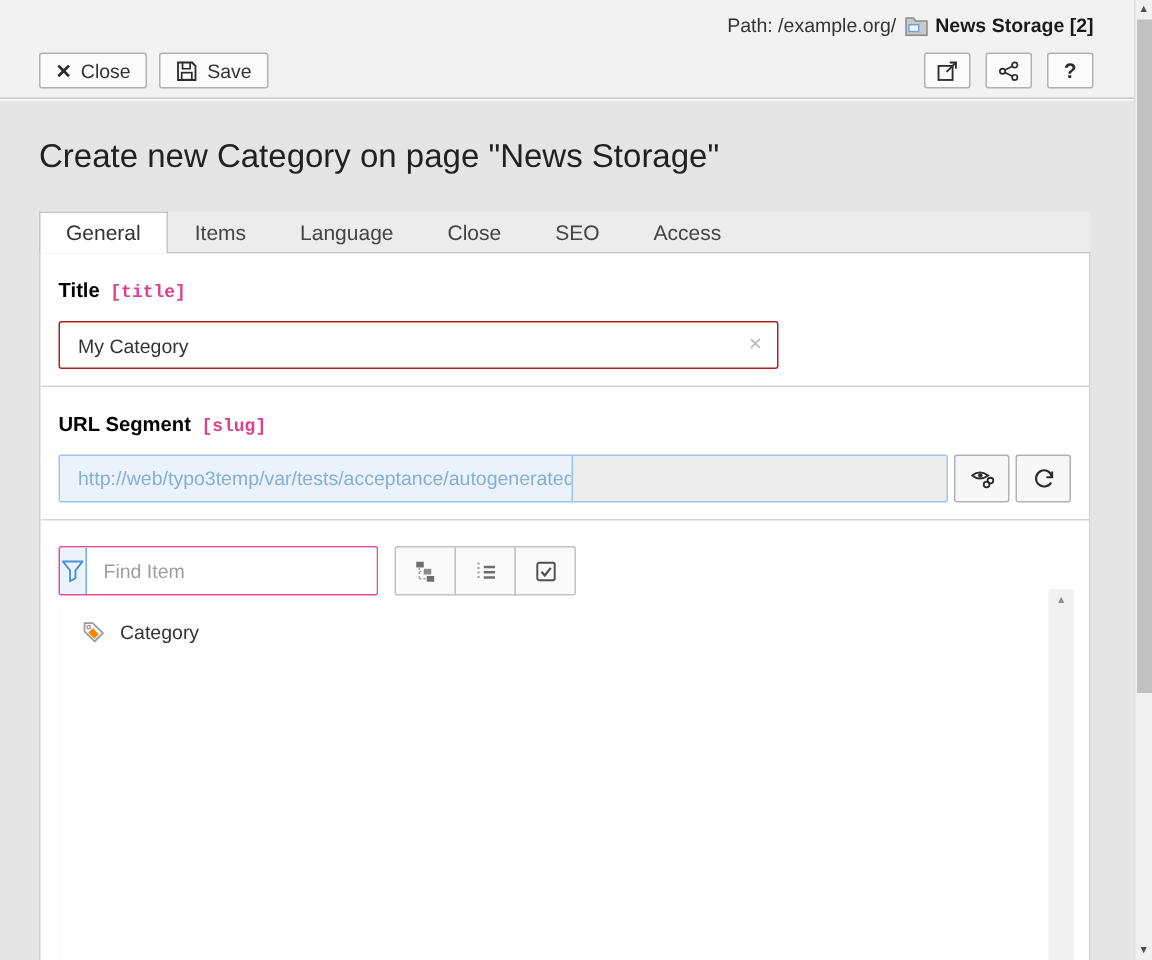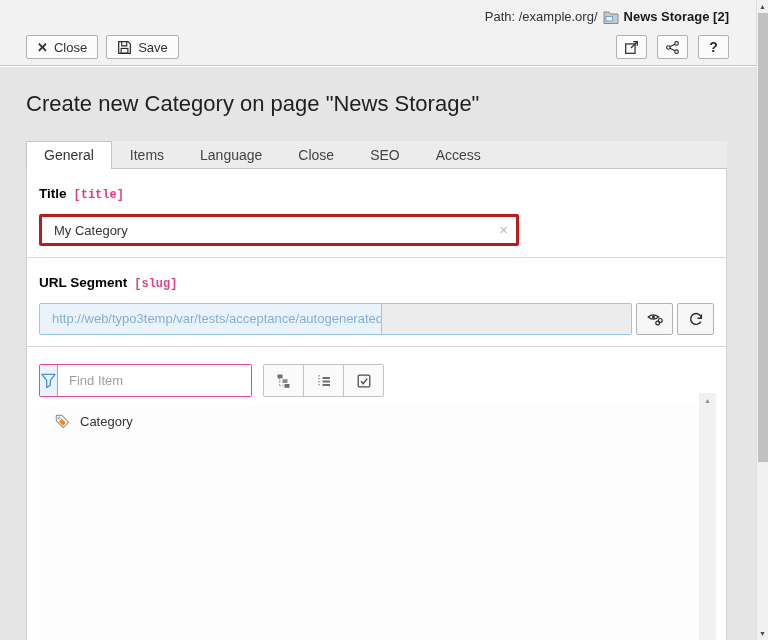--- a/index.html
+++ b/index.html
@@ -37,21 +37,21 @@
     border-left:1px solid #d2d2d2; border-right:1px solid #d2d2d2; background:#fff; overflow:hidden; }
   .section { padding:17px 12px 11px; }
   .section + .section { border-top:1px solid #d6d6d6; }
   .field-label { font-size:13.5px; margin-bottom:12px; }
   .field-label b { font-weight:bold; color:#000; }
   .code-tag { font-family:"Liberation Mono", monospace; font-size:12px; font-weight:bold;
     color:#e1408b; margin-left:7px; }
 
   
   .title-input-wrap { position:relative; width:480px; }
-  .text-input { width:100%; height:32px; border:3px solid #b91c1c; border-radius:2px;
+  .text-input { width:100%; height:32px; border:1px solid #b91c1c; border-radius:2px;
     padding:0 30px 0 12px; font-size:13px; color:#333; font-family:inherit; outline:none; background:#fff; }
   .clear-x { position:absolute; right:11px; top:8px; font-size:15px; color:#b9b9b9;
     line-height:1; cursor:pointer; }
 
   
   .slug-row { display:flex; align-items:center; gap:4px; }
   .slug-group { display:flex; width:595px; height:32px; border:1px solid #9dc6ea;
     border-radius:2px; overflow:hidden; background:#ececec; }
   .slug-prefix { flex:0 0 342px; background:#eaf3fb; color:#85afd6; font-size:13px;
     line-height:30px; padding:0 12px; white-space:nowrap; overflow:hidden;

